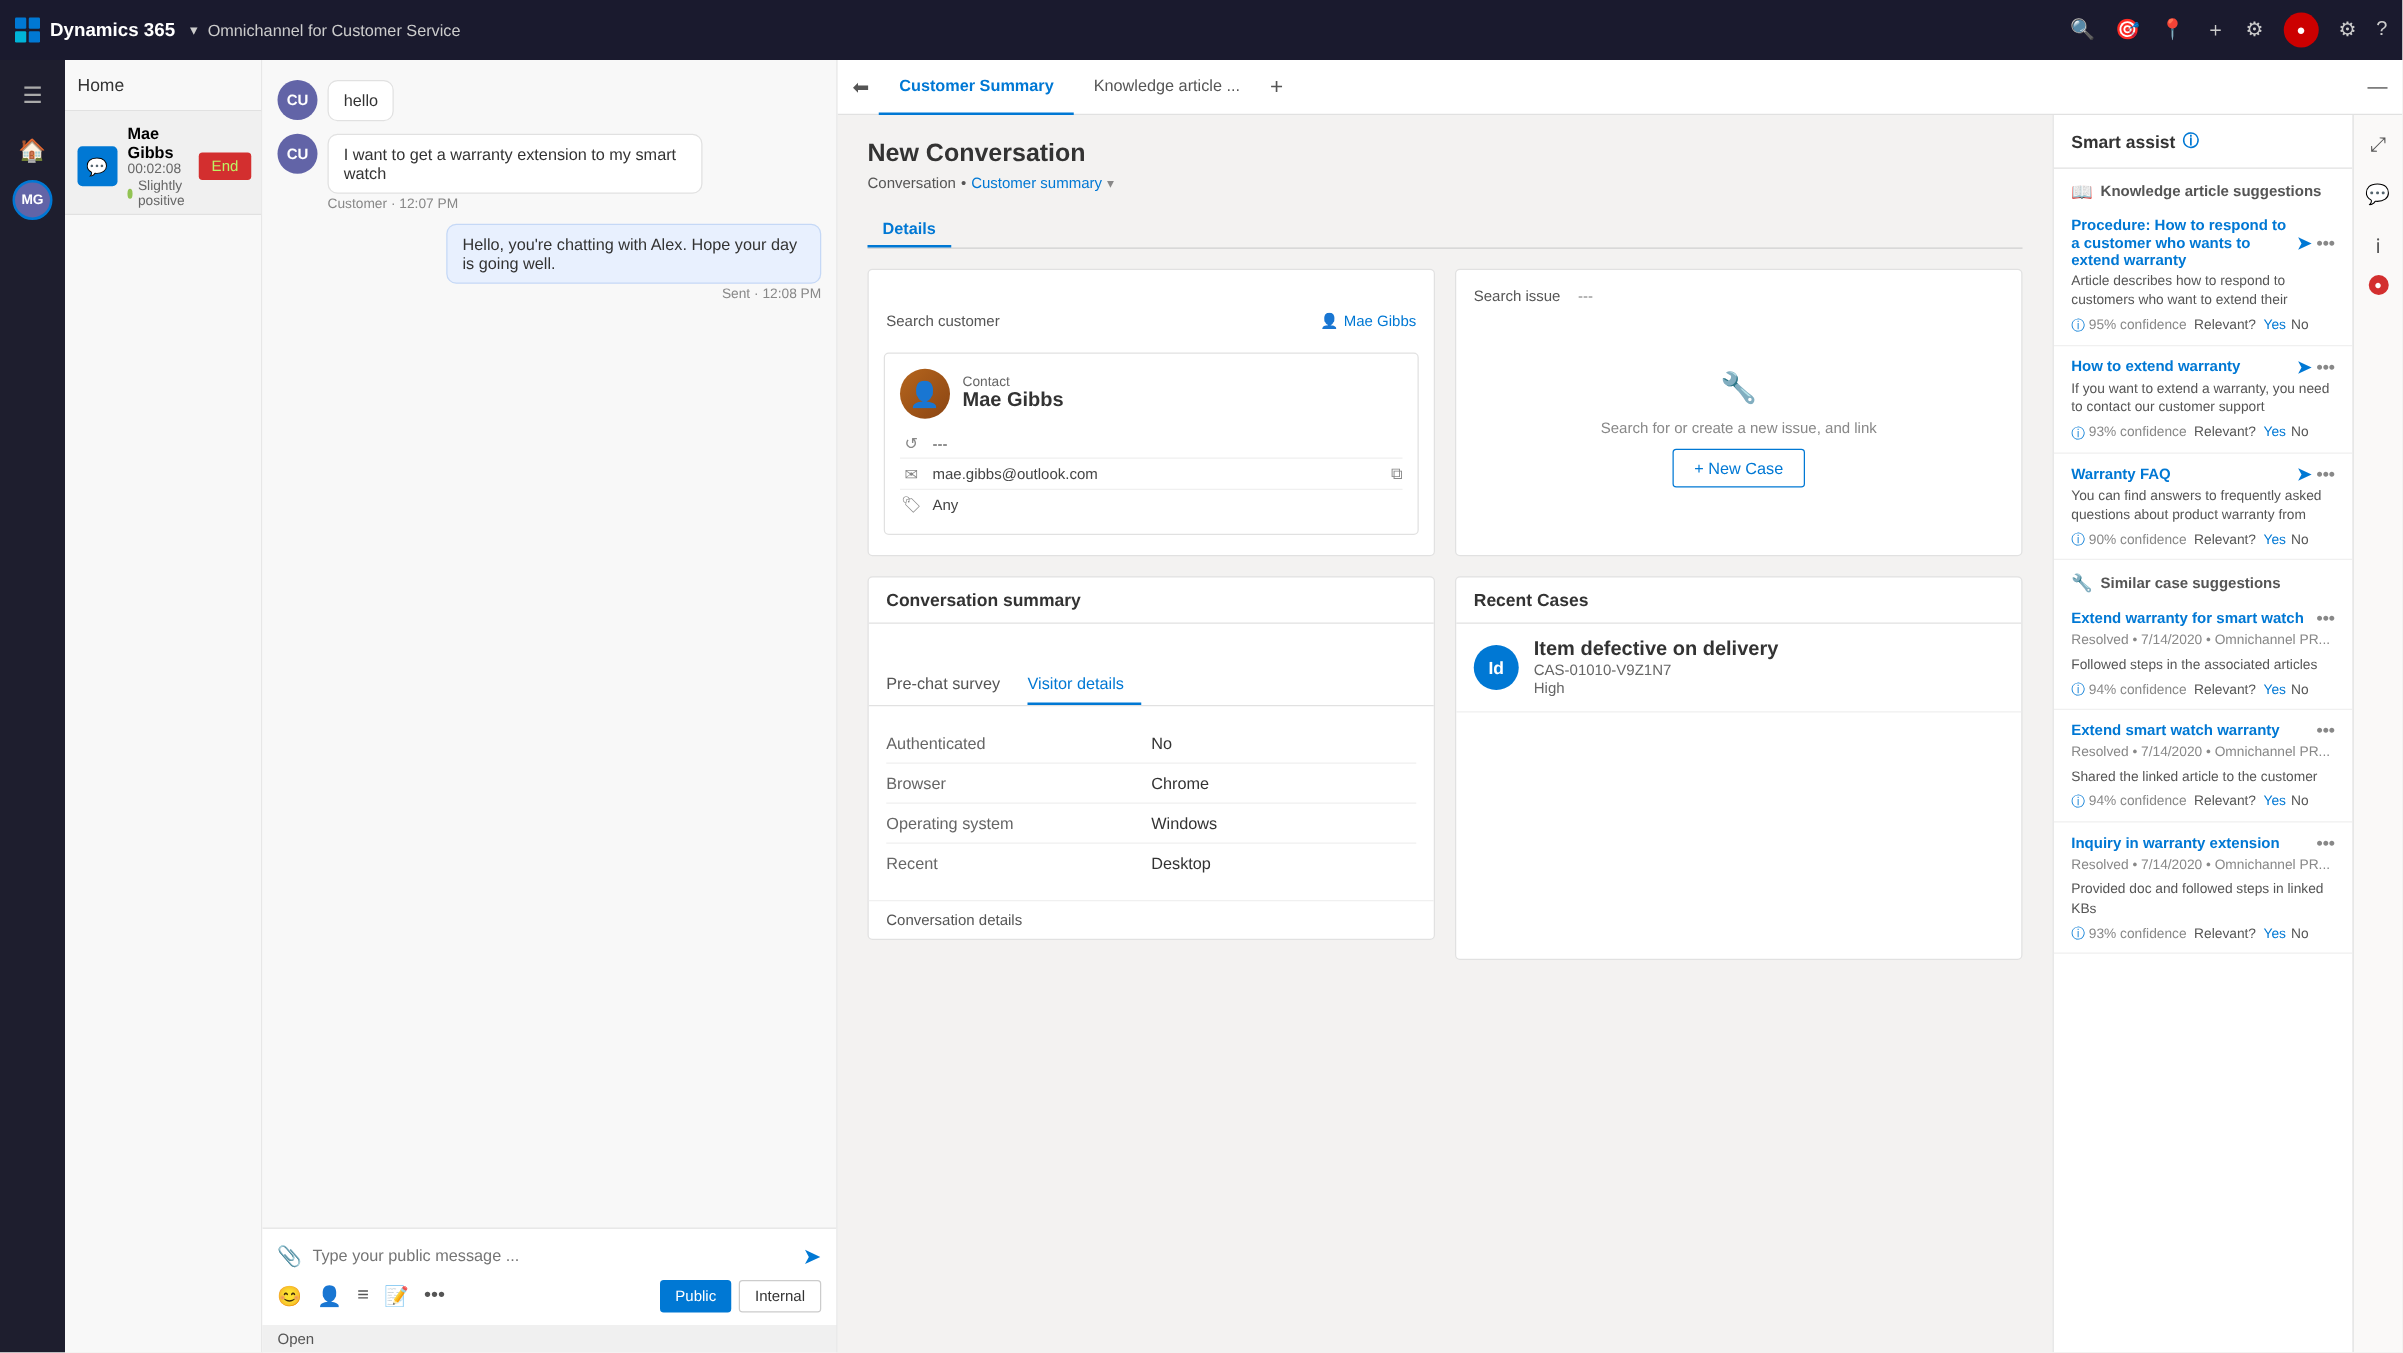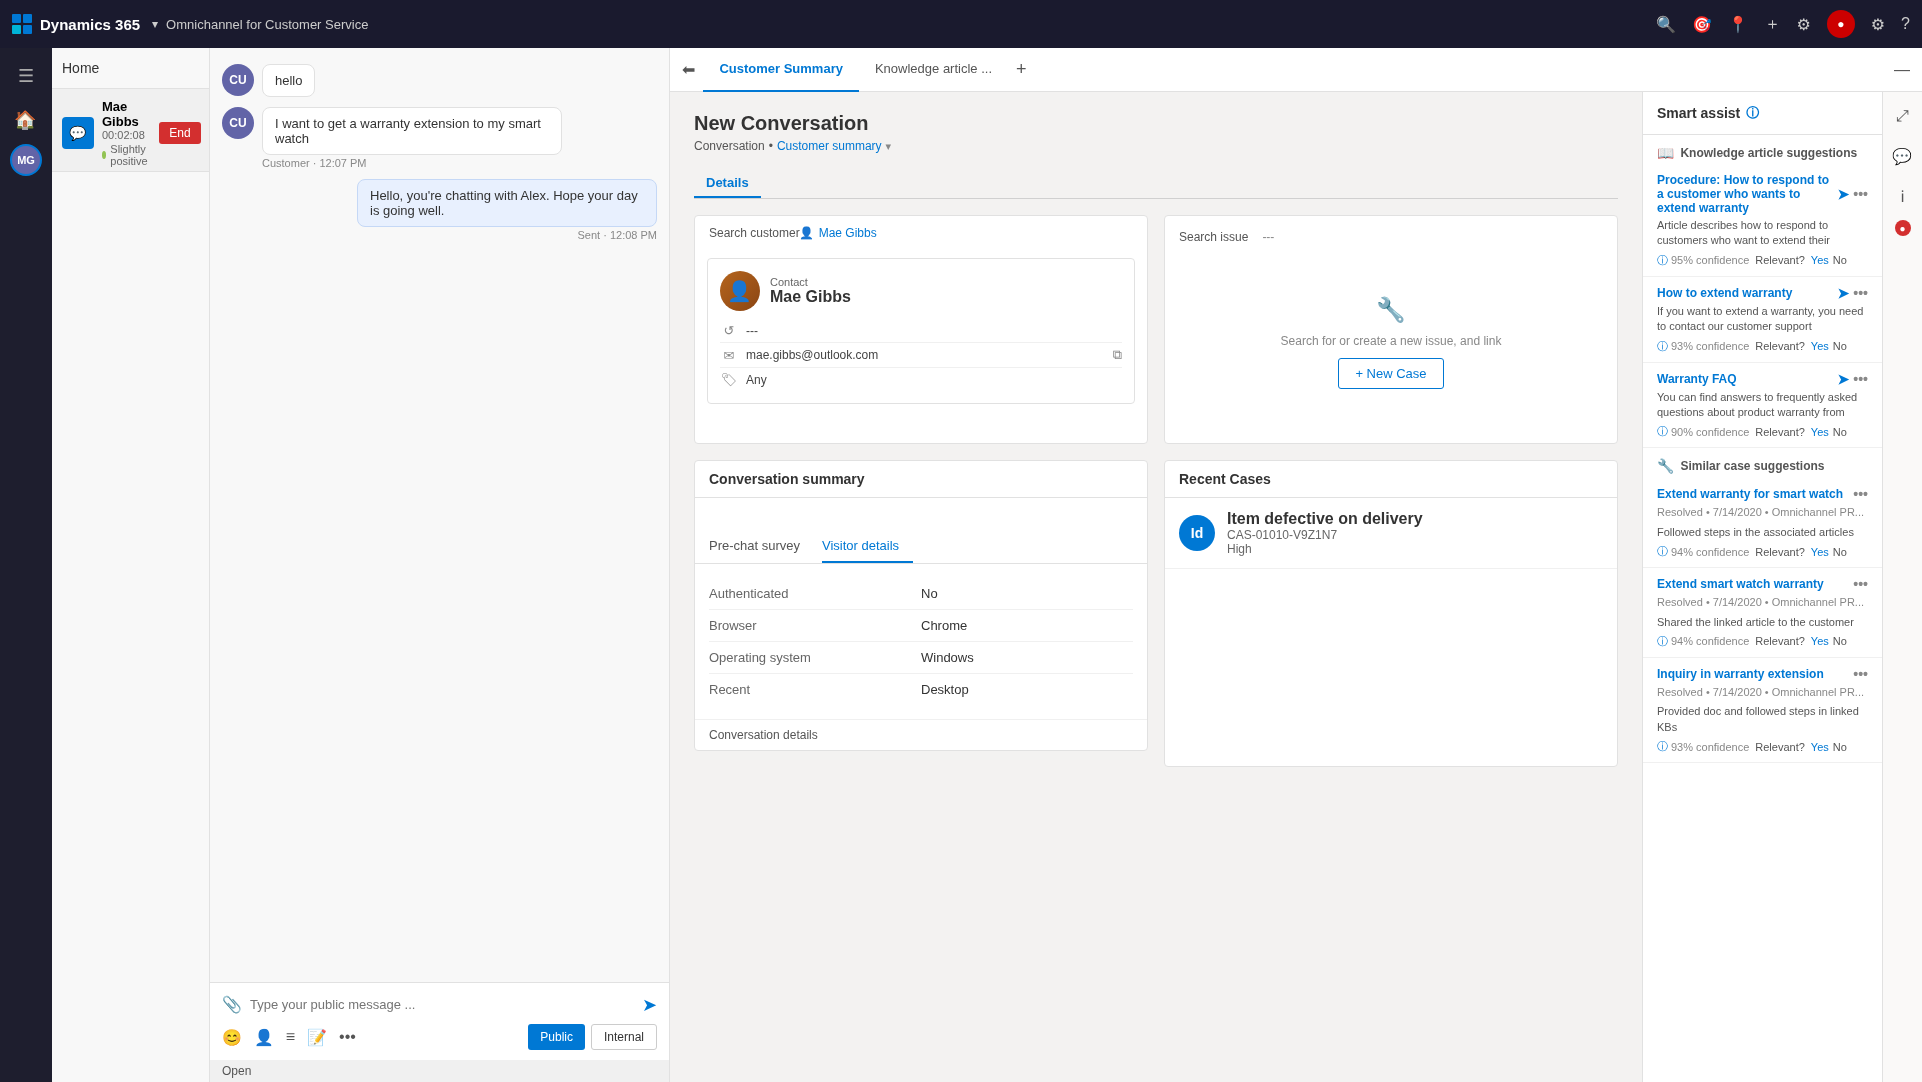--- a/index.html
+++ b/index.html
@@ -49,21 +49,21 @@
       width: 158px;
       background: #f8f8f8;
       border-right: 1px solid #e1e1e1;
       display: flex;
       flex-direction: column;
     }
     .agent-panel-header { padding: 12px 10px; border-bottom: 1px solid #e1e1e1; }
     .chat-icon { width: 32px; height: 32px; background: #0078d4; border-radius: 4px; display: flex; align-items: center; justify-content: center; color: white; font-size: 14px; flex-shrink: 0; }
     .agent-sentiment { display: flex; align-items: center; gap: 4px; font-size: 11px; color: #666; margin-top: 2px; }
     .sentiment-dot { width: 8px; height: 8px; border-radius: 50%; background: #92c353; }
-    .end-btn { background: #d32f2f; color: #ffffff; border: none; border-radius: 3px; padding: 4px 10px; font-size: 12px; cursor: pointer; flex-shrink: 0; }
+    .end-btn { background: #d32f2f; color: #bef264; border: none; border-radius: 3px; padding: 4px 10px; font-size: 12px; cursor: pointer; flex-shrink: 0; }
 
     
     .content-area { flex: 1; display: flex; flex-direction: column; overflow: hidden; }
     .tabs-bar {
       height: 44px;
       background: #fff;
       border-bottom: 1px solid #e1e1e1;
       display: flex;
       align-items: center;
       padding: 0 12px;
@@ -100,21 +100,21 @@
     .detail-tab { padding: 6px 12px; font-size: 13px; cursor: pointer; color: #555; border-bottom: 2px solid transparent; }
     .detail-tab.active { color: #0078d4; border-bottom-color: #0078d4; font-weight: 600; }
 
     
     .two-col { display: grid; grid-template-columns: 1fr 1fr; gap: 16px; margin-bottom: 16px; }
 
     
     .card { background: white; border-radius: 4px; border: 1px solid #e1e1e1; overflow: hidden; }
 
     
-    .search-customer-header { display: flex; align-items: center; justify-content: flex-start; padding: 10px 14px; }
+    .search-customer-header { display: flex; align-items: center; justify-content: space-between; padding: 10px 14px; margin-top: 24px; }
     .search-input-row { display: flex; align-items: center; gap: 6px; font-size: 12px; color: #555; }
     .customer-link { color: #0078d4; font-size: 12px; text-decoration: none; display: flex; align-items: center; gap: 4px; }
 
     
     .contact-card { border: 1px solid #e1e1e1; border-radius: 4px; padding: 12px; margin: 8px 12px; }
     .contact-header { display: flex; align-items: center; gap: 10px; margin-bottom: 8px; }
     .contact-label { font-size: 11px; color: #666; }
     .contact-name { font-size: 16px; font-weight: 600; color: #333; }
     .contact-detail { display: flex; align-items: center; gap: 8px; padding: 4px 0; border-bottom: 1px solid #f0f0f0; font-size: 12px; color: #444; }
     .contact-detail-icon { color: #888; font-size: 13px; width: 18px; text-align: center; }

